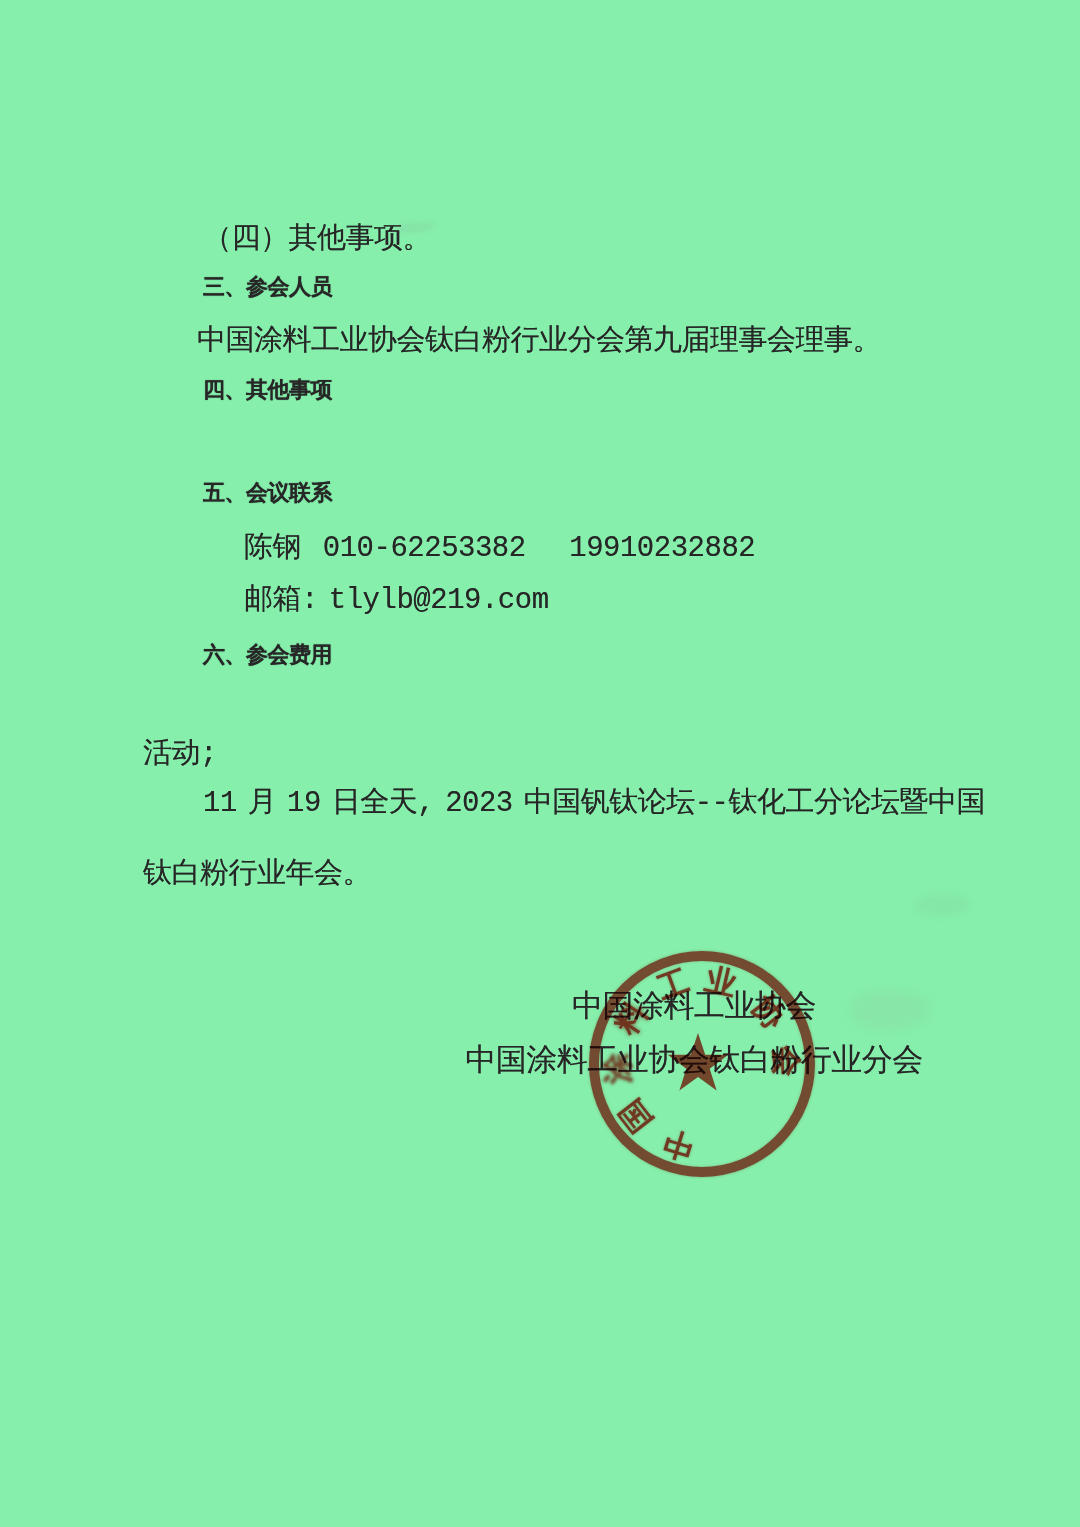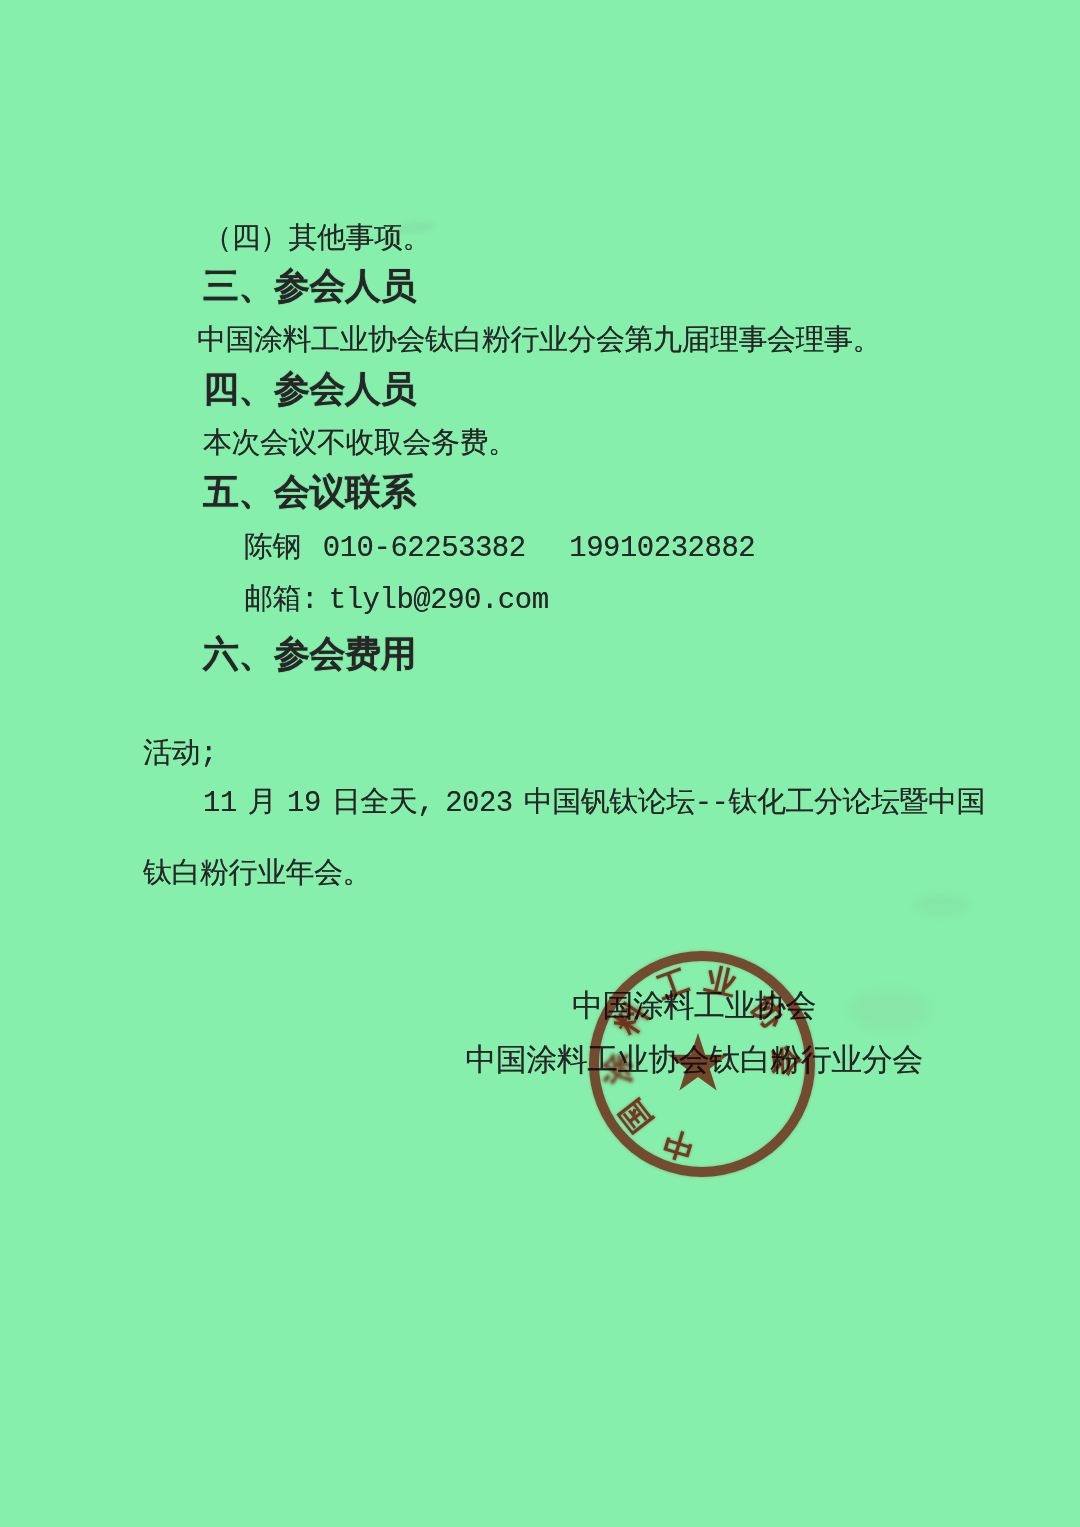--- a/index.html
+++ b/index.html
@@ -16,21 +16,21 @@
   .doc-line{
     position:absolute;
     font-size:29px;
     line-height:36px;
     color:#262626;
     white-space:pre;
     letter-spacing:-0.5px;
     word-spacing:-6px;
     text-shadow:0 0 0.6px rgba(40,40,40,.55);
   }
-  .hd{font-weight:700;font-size:36px;text-shadow:0 0 1px rgba(30,30,30,.7);}
+  .hd{font-weight:700;font-size:22px;text-shadow:0 0 1px rgba(30,30,30,.7);}
   .l0{left:203px;top:222px;}
   .l1{left:203px;top:271px;}
   .l2{left:197px;top:324px;}
   .l3{left:203px;top:374px;}
   .l4{left:203px;top:427px;}
   .l5{left:203px;top:477px;}
   .l6{left:244px;top:531px;}
   .l7{left:244px;top:583px;}
   .l8{left:203px;top:639px;}
   .l9{left:203px;top:687px;}
@@ -94,25 +94,24 @@
   .sm3{left:915px;top:895px;width:55px;height:20px;background:rgba(120,120,120,.07);filter:blur(4px);}
 </style>
 </head>
 <body>
 
 <div class="page">
 
   <div class="doc-line l0">（四）其他事项。</div>
   <div class="doc-line l1 hd">三、参会人员</div>
   <div class="doc-line l2">中国涂料工业协会钛白粉行业分会第九届理事会理事。</div>
-  <div class="doc-line l3 hd">四、参会人员</div>
-  <div class="doc-line l4">本次会议不收取会务费。</div>
+  <div class="doc-line l3 hd">四、其他事项</div>
   <div class="doc-line l5 hd">五、会议联系</div>
   <div class="doc-line l6">陈钢  010-62253382    19910232882</div>
-  <div class="doc-line l7">邮箱: tlylb@290.com</div>
+  <div class="doc-line l7">邮箱: tlylb@219.com</div>
   <div class="doc-line l8 hd">六、参会费用</div>
   <div class="doc-line l10">活动;</div>
   <div class="doc-line l11">11 月 19 日全天, 2023 中国钒钛论坛--钛化工分论坛暨中国</div>
   <div class="doc-line l12">钛白粉行业年会。</div>
 
   <div class="sig-line s0">中国涂料工业协会</div>
   <div class="sig-line s1">中国涂料工业协会钛白粉行业分会</div>
 
   <div class="stamp">
     <div class="stamp-ring"></div>

